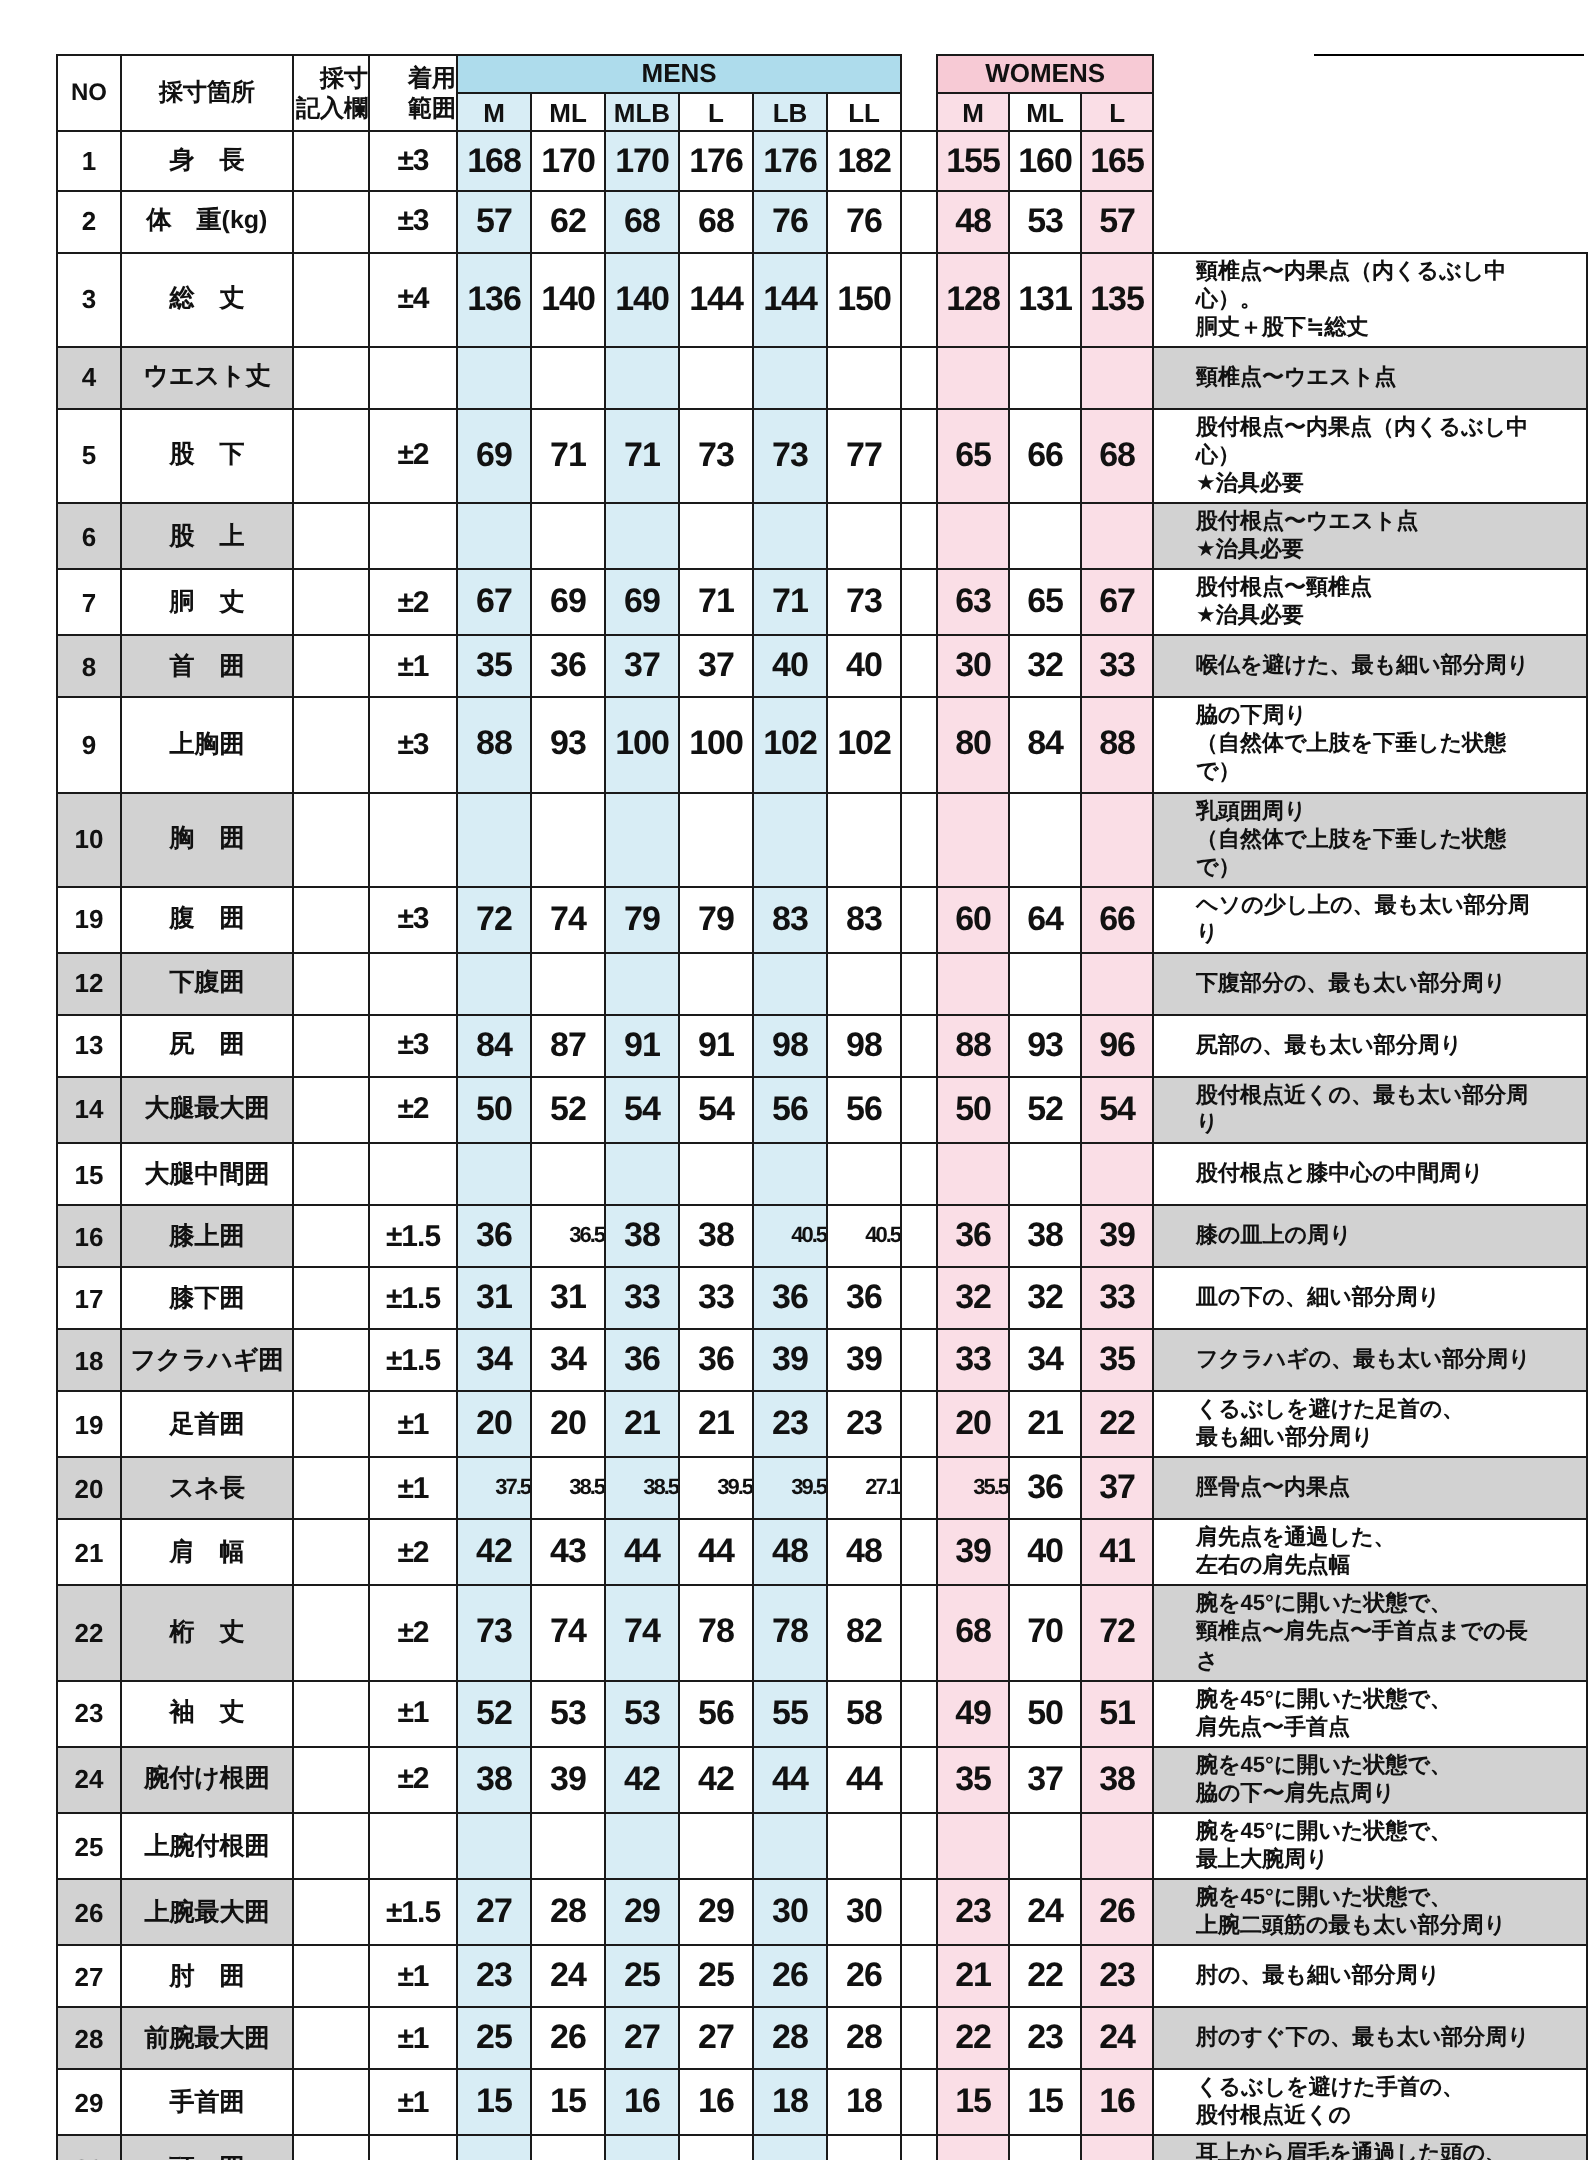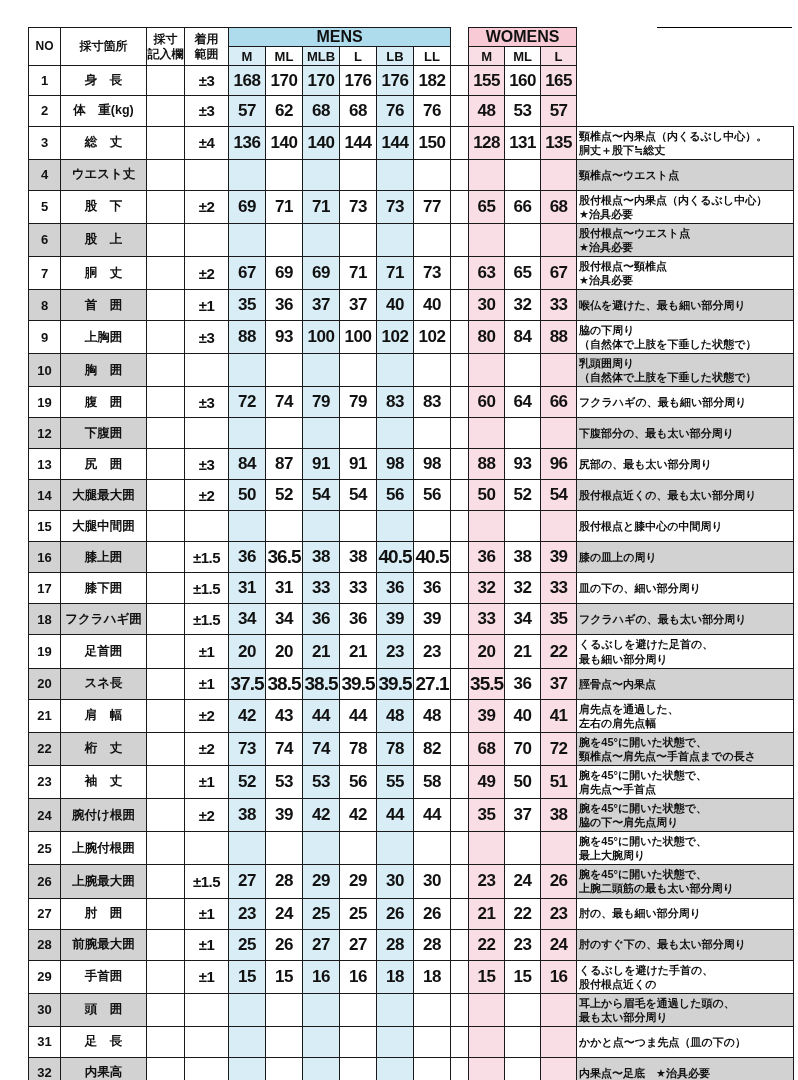--- a/index.html
+++ b/index.html
@@ -17,37 +17,37 @@
   .subtitle{position:absolute;top:52px;right:4px;font-size:12.5px;font-weight:700;}
   .unit{position:absolute;top:101px;right:8px;font-size:13.5px;font-weight:700;}
   
   table.chart{
     border-collapse:collapse;table-layout:fixed;
     position:absolute;left:28px;top:27px;width:766px;
   }
   th,td{border:1.5px solid #1a1a1a;padding:0;overflow:hidden;}
   thead th{font-weight:700;text-align:center;}
   .hdr{font-size:12px;line-height:1.2;}
-  .pre{white-space:pre-line;}
-  .band{font-size:16px;height:18px;line-height:18px;}
+  .pre{white-space:pre-line;text-align:right;}
+  .band{font-size:13px;height:18px;line-height:18px;}
   .szh{font-size:13px;height:18px;}
   .band-blue{background:var(--mens-band);}
   .band-pink{background:var(--womens-band);margin-left:33px;}
   .blue{background:var(--mens-cell);}
   .pink{background:var(--womens-cell);}
   .gray{background:var(--gray);}
   tbody td{height:26px;text-align:center;}
   .no-cell{font-size:13px;font-weight:700;}
   .label-cell{font-size:12.5px;font-weight:700;letter-spacing:0;margin-left:29px;}
   .range-cell{font-size:15px;font-weight:700;letter-spacing:-0.5px;}
   .val{font-size:17px;font-weight:700;letter-spacing:-0.5px;}
-  .val.dec{font-size:19px;letter-spacing:-1px;}
+  .val.dec{font-size:11px;letter-spacing:-1px;text-align:right;}
   .note-cell{
     font-size:11px;font-weight:700;text-align:left;line-height:1.28;
-    padding:2px 2px;white-space:pre-line;
+    padding:2px 21px;white-space:pre-line;
   }
   .spacer-h,.notespace-h{border:none;background:#fff;}
   .no-note{border:none;background:#fff;}
 </style>
 </head>
 <body>
 
 <div class="page">
   <div class="badge">SIZE CHART</div>
   <div class="subtitle">各数値はあくまでもサイズ目安です。</div>
@@ -281,21 +281,21 @@
           <td class="val blue">72</td>
           <td class="val">74</td>
           <td class="val blue">79</td>
           <td class="val">79</td>
           <td class="val blue">83</td>
           <td class="val">83</td>
           <td class="spacer"></td>
           <td class="val pink">60</td>
           <td class="val">64</td>
           <td class="val pink">66</td>
-          <td class="note-cell">フクラハギの、最も細い部分周り</td>
+          <td class="note-cell">ヘソの少し上の、最も太い部分周り</td>
         </tr>
         <tr>
           <td class="no-cell gray">12</td>
           <td class="label-cell gray">下腹囲</td>
           <td class="entry-cell"></td>
           <td class="range-cell"></td>
           <td class="val blue"></td>
           <td class="val"></td>
           <td class="val blue"></td>
           <td class="val"></td>

